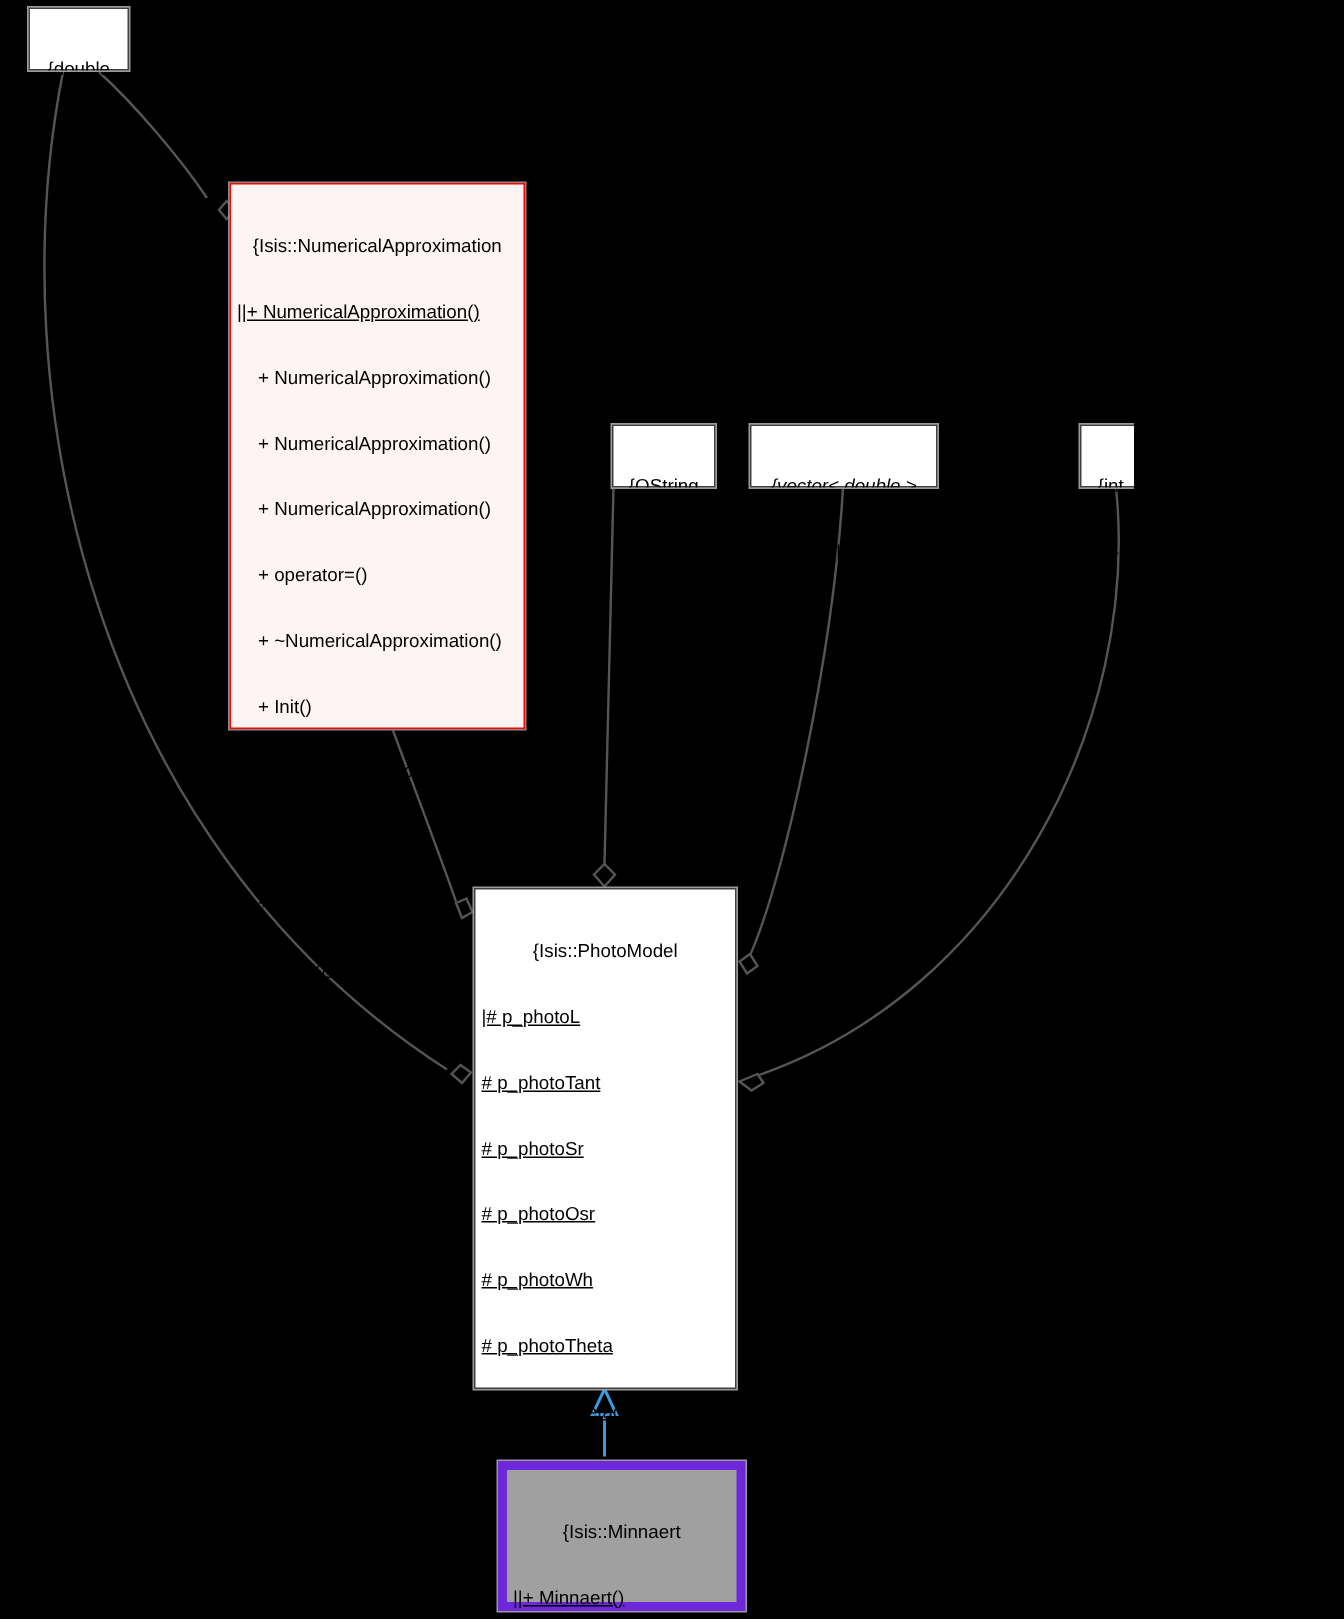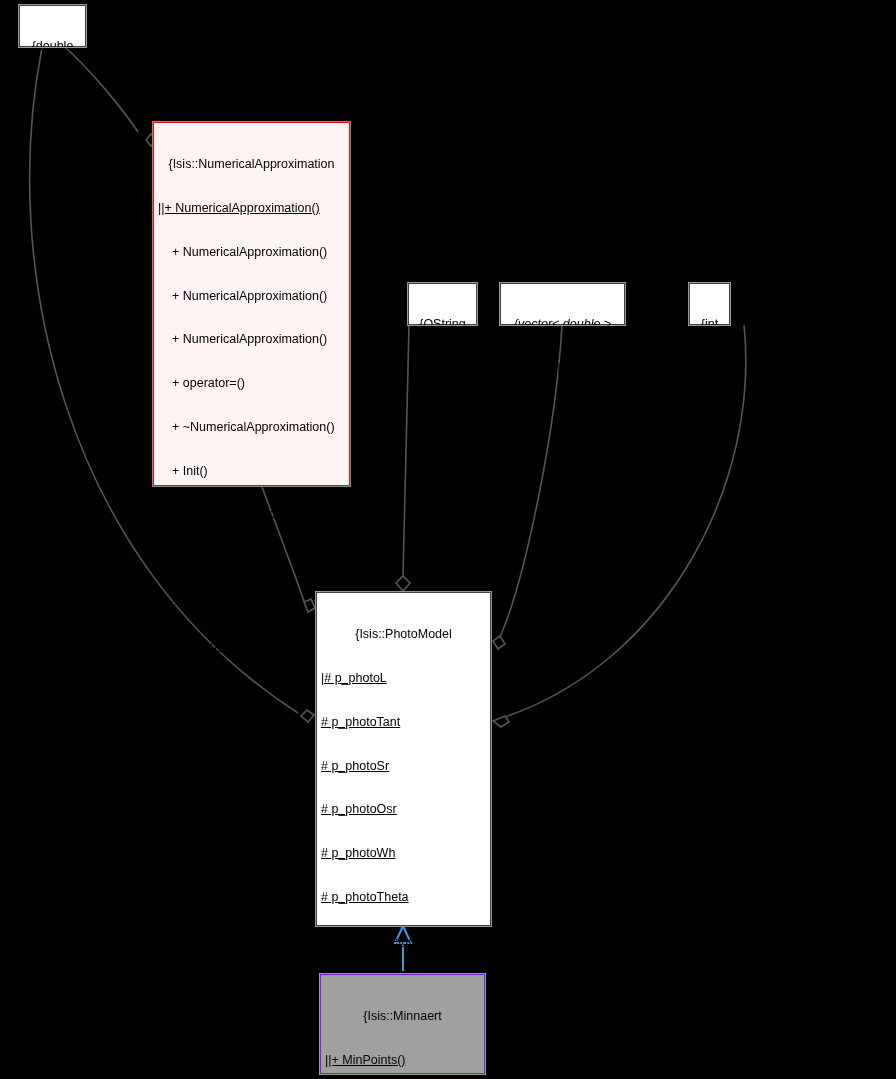--- a/index.html
+++ b/index.html
@@ -51,23 +51,24 @@
   
   .class-node {
     background: #ffffff;
     border: 1px solid #404040;
     outline: 1px solid #9a9a9a;
     text-align: left;
   }
   
   .class-node-cur {
     background: #a0a0a0;
-    border: 1px solid #6d28d9;
+    border: 6px solid #6d28d9;
     outline: 1px solid #9a9a9a;
     text-align: left;
+    margin-left: 12px;
   }
   .node .title {
     text-align: center;
     display: block;
   }
   .node .member {
     display: block;
     padding-left: 14px;
   }
   .node .member.first {
@@ -143,21 +144,21 @@
   <div class="node type-node" style="left:376px; top:283px; width:69px; height:42px;margin-left:32px;">
     <span class="title">{QString</span>
     <span class="line2">||}</span>
   </div>
 
   <div class="node type-node" style="left:500px; top:283px; width:125px; height:42px;font-style:italic;">
     <span class="title">{vector&lt; double &gt;</span>
     <span class="line2">||}</span>
   </div>
 
-  <div class="node type-node" style="left:689px; top:283px; width:41px; height:42px;">
+  <div class="node type-node" style="left:720px; top:283px; width:41px; height:42px;">
     <span class="title">{int</span>
     <span class="line2">||}</span>
   </div>
 
   <div class="node class-node" style="left:316px; top:592px; width:175px; height:334px; padding:5px 4px 0 4px;">
     <span class="title">{Isis::PhotoModel</span>
     <span class="member first">|# p_photoL</span>
     <span class="member first"># p_photoTant</span>
     <span class="member first"># p_photoSr</span>
     <span class="member first"># p_photoOsr</span>
@@ -175,20 +176,20 @@
     
     
     
     
     
     
   </div>
 
   <div class="node class-node-cur" style="left:320px; top:974px; width:165px; height:100px; padding:5px 4px 0 4px;">
     <span class="title">{Isis::Minnaert</span>
-    <span class="member first">||+ MinPoints()</span>
+    <span class="member first">||+ Minnaert()</span>
     
     
     
     
   </div>
 
 </div>
 
 </body></html>

